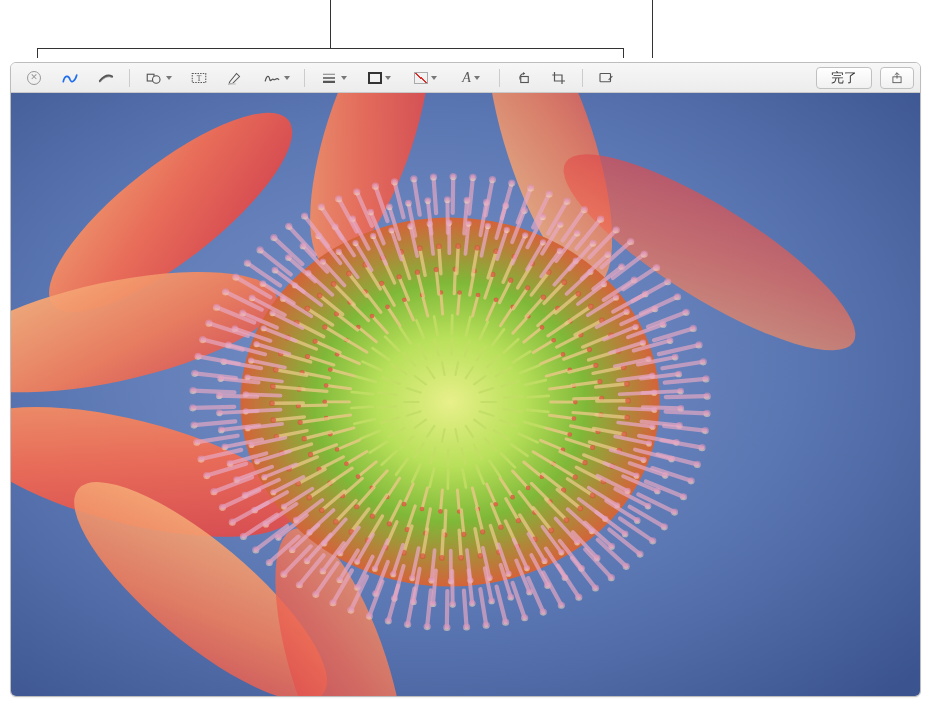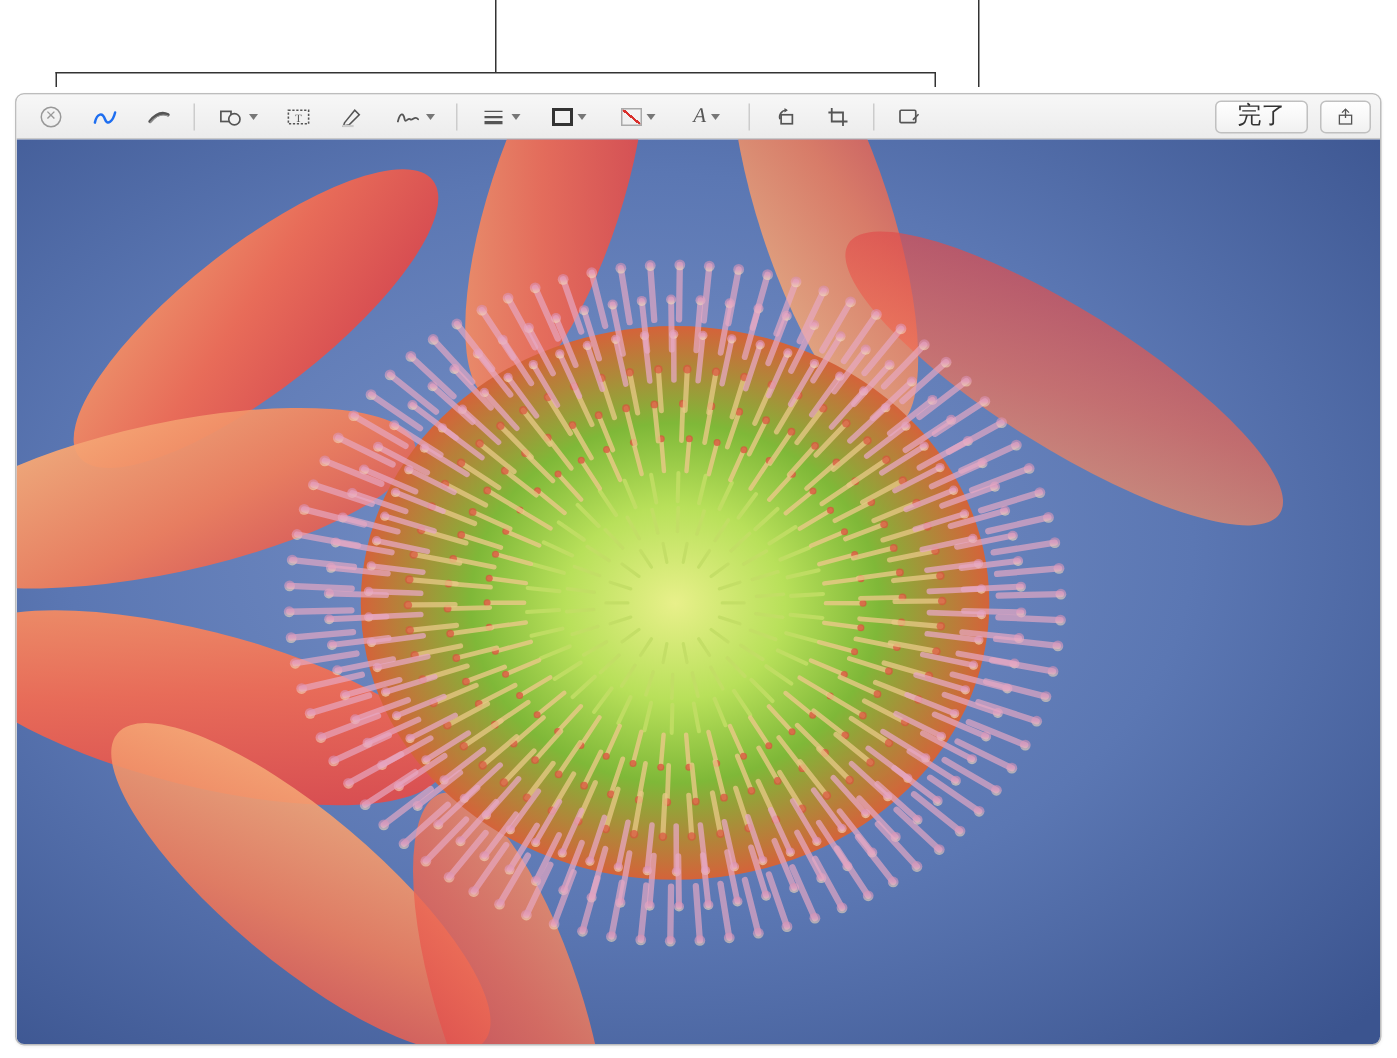--- a/index.html
+++ b/index.html
@@ -65,21 +65,21 @@
       background: #ccc;
       margin: 0 4px;
     }
     .spacer { flex: 1; }
     .done-btn {
       height: 22px;
       padding: 0 14px;
       border: 1px solid #c0c0c0;
       border-radius: 4px;
       background: linear-gradient(to bottom, #ffffff, #f1f1f1);
-      font-size: 16px;
+      font-size: 13px;
       color: #333;
       display: flex;
       align-items: center;
       justify-content: center;
     }
     .share-btn {
       width: 34px;
       height: 22px;
       border: 1px solid #c0c0c0;
       border-radius: 4px;

